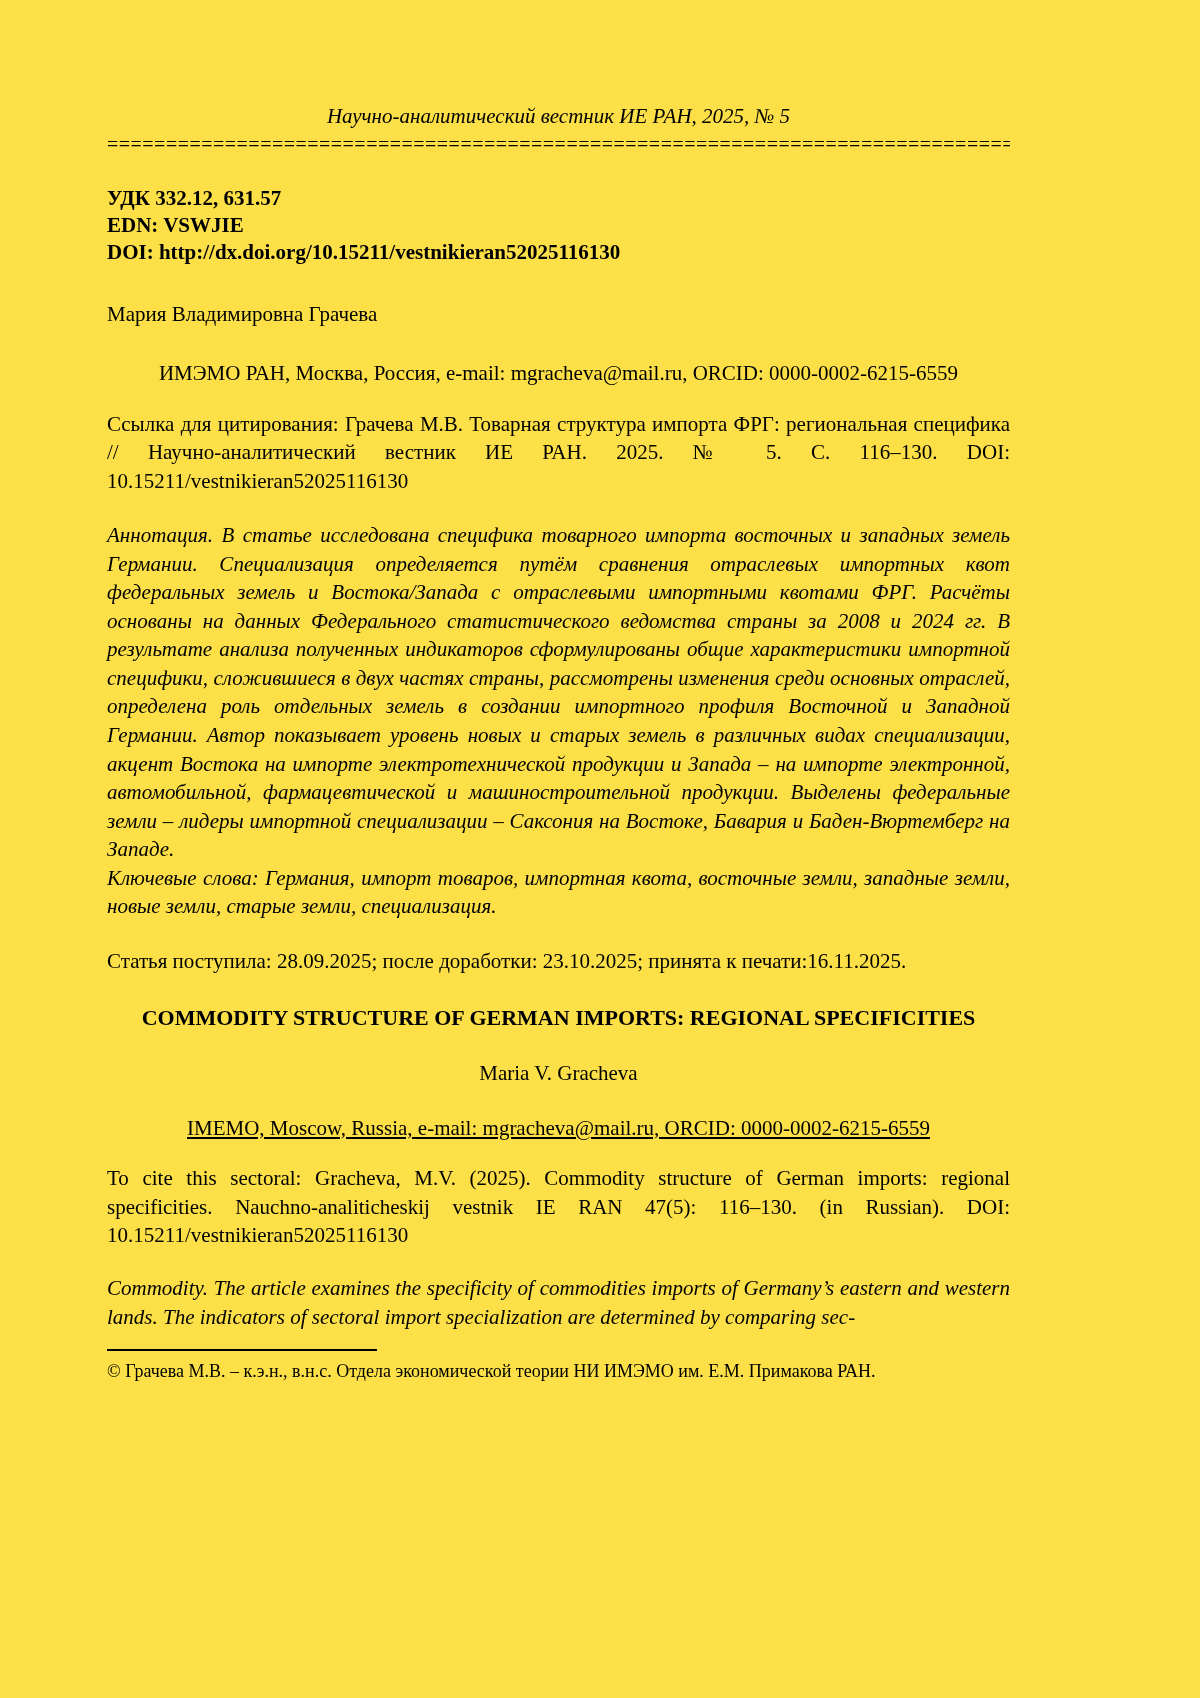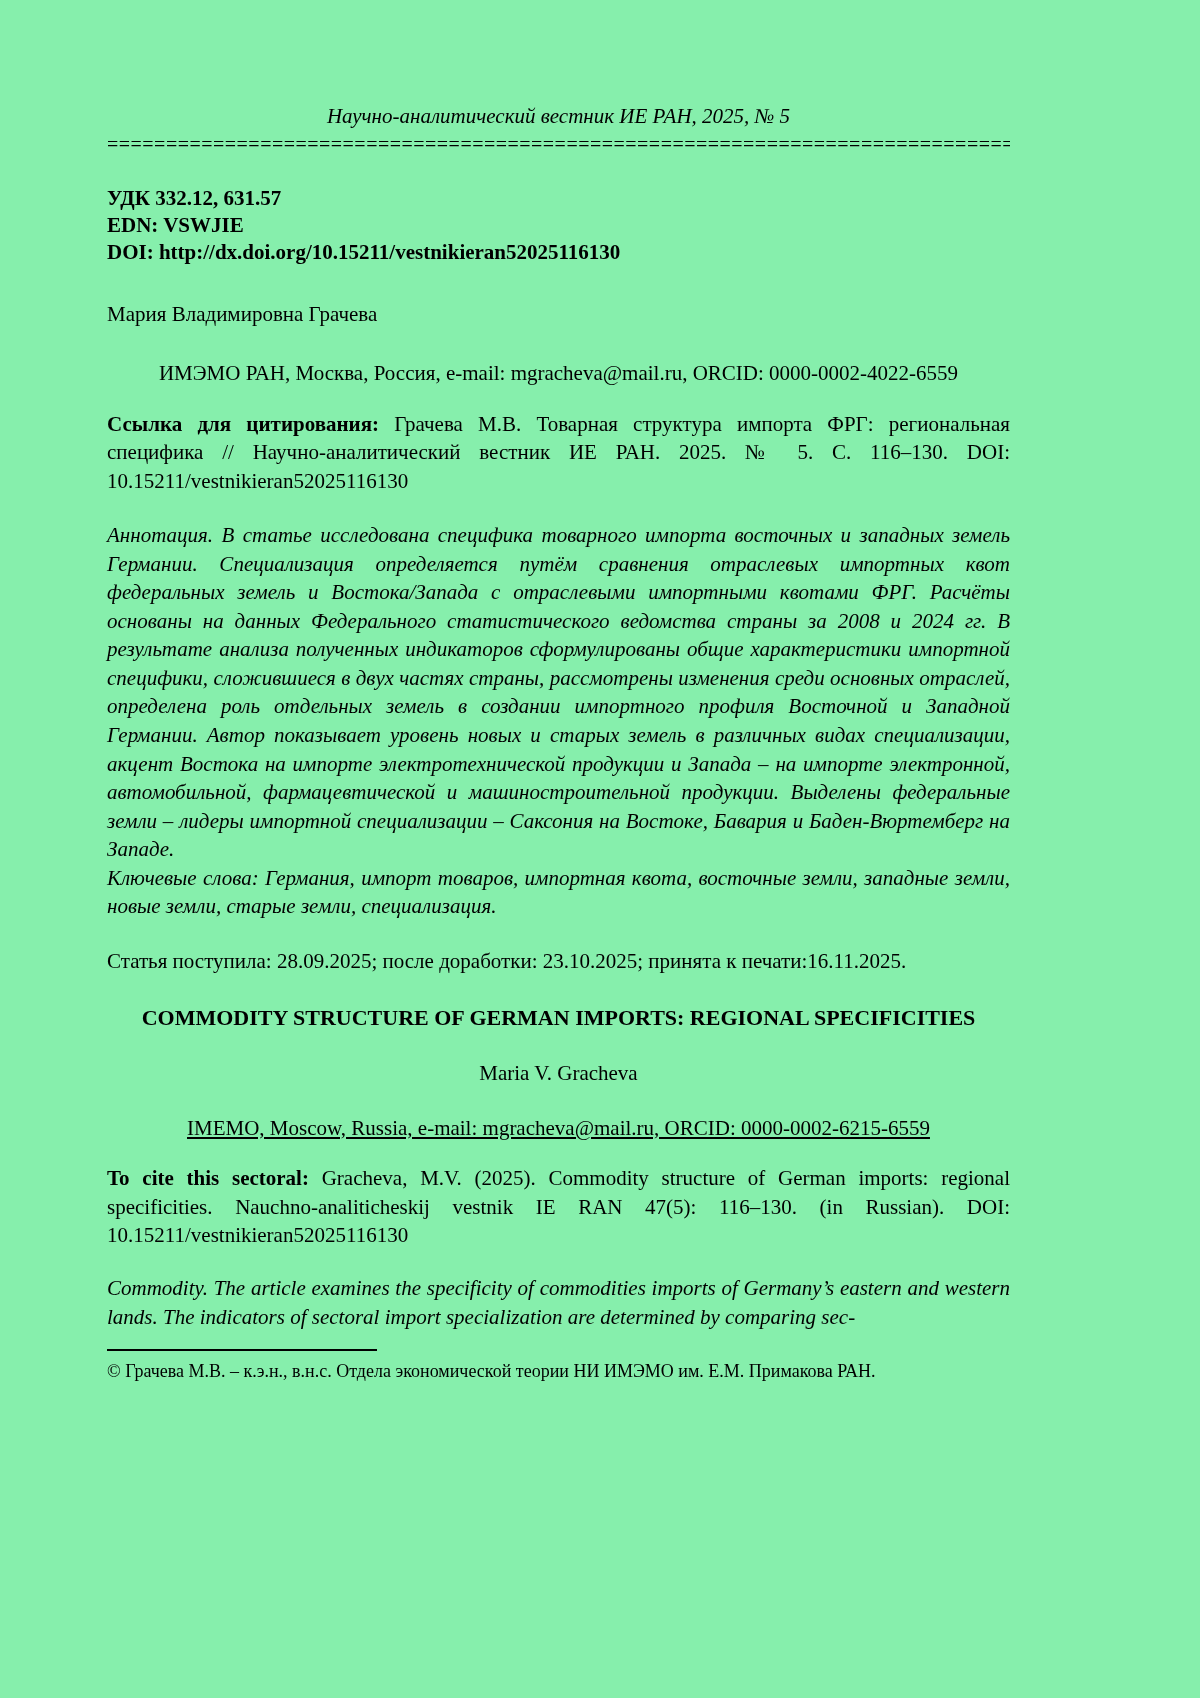--- a/index.html
+++ b/index.html
@@ -4,31 +4,31 @@
 <style>
   html, body {
     margin: 0;
     padding: 0;
     background: #e9e9e9;
   }
   .page {
     width: 1200px;
     height: 1698px;
     margin: 0 auto;
-    background: #86efac;
+    background: #fde047;
     color: #000000;
     font-family: "Liberation Serif", "DejaVu Serif", serif;
     font-size: 21px;
     line-height: 1.36;
     box-sizing: border-box;
     padding: 102px 190px 0 107px;
     position: relative;
   }
   p { margin: 0; }
-  .bold { font-weight: bold; }
+  .bold { font-weight: normal; }
   .bold-italic { font-weight: normal; font-style: italic; }
 
   .journal-header {
     text-align: center;
     font-style: italic;
   }
   .separator {
     white-space: nowrap;
     overflow: hidden;
     font-size: 20px;
@@ -85,21 +85,21 @@
 
   <div class="meta-block">
     <p>УДК 332.12, 631.57</p>
     <p>EDN: VSWJIE</p>
     <p>DOI: http://dx.doi.org/10.15211/vestnikieran52025116130</p>
   </div>
 
 
   <p class="ru-author">Мария Владимировна Грачева</p>
 
-  <p class="ru-affiliation">ИМЭМО РАН, Москва, Россия, e-mail: mgracheva@mail.ru, ORCID: 0000-0002-4022-6559</p>
+  <p class="ru-affiliation">ИМЭМО РАН, Москва, Россия, e-mail: mgracheva@mail.ru, ORCID: 0000-0002-6215-6559</p>
 
   <p class="ru-citation">
     <span class="bold">Ссылка для цитирования: </span><span>Грачева М.В. Товарная структура импорта ФРГ: региональная специфика // Научно-аналитический вестник ИЕ РАН. 2025. № 5. С. 116–130. DOI: 10.15211/vestnikieran52025116130</span>
   </p>
 
   <p class="ru-abstract">
     <span class="bold-italic">Аннотация</span><span>. В статье исследована специфика товарного импорта восточных и западных земель Германии. Специализация определяется путём сравнения отраслевых импортных квот федеральных земель и Востока/Запада с отраслевыми импортными квотами ФРГ. Расчёты основаны на данных Федерального статистического ведомства страны за 2008 и 2024 гг. В результате анализа полученных индикаторов сформулированы общие характеристики импортной специфики, сложившиеся в двух частях страны, рассмотрены изменения среди основных отраслей, определена роль отдельных земель в создании импортного профиля Восточной и Западной Германии. Автор показывает уровень новых и старых земель в различных видах специализации, акцент Востока на импорте электротехнической продукции и Запада – на импорте электронной, автомобильной, фармацевтической и машиностроительной продукции. Выделены федеральные земли – лидеры импортной специализации – Саксония на Востоке, Бавария и Баден-Вюртемберг на Западе.</span>
   </p>
 
   <p class="ru-keywords">

